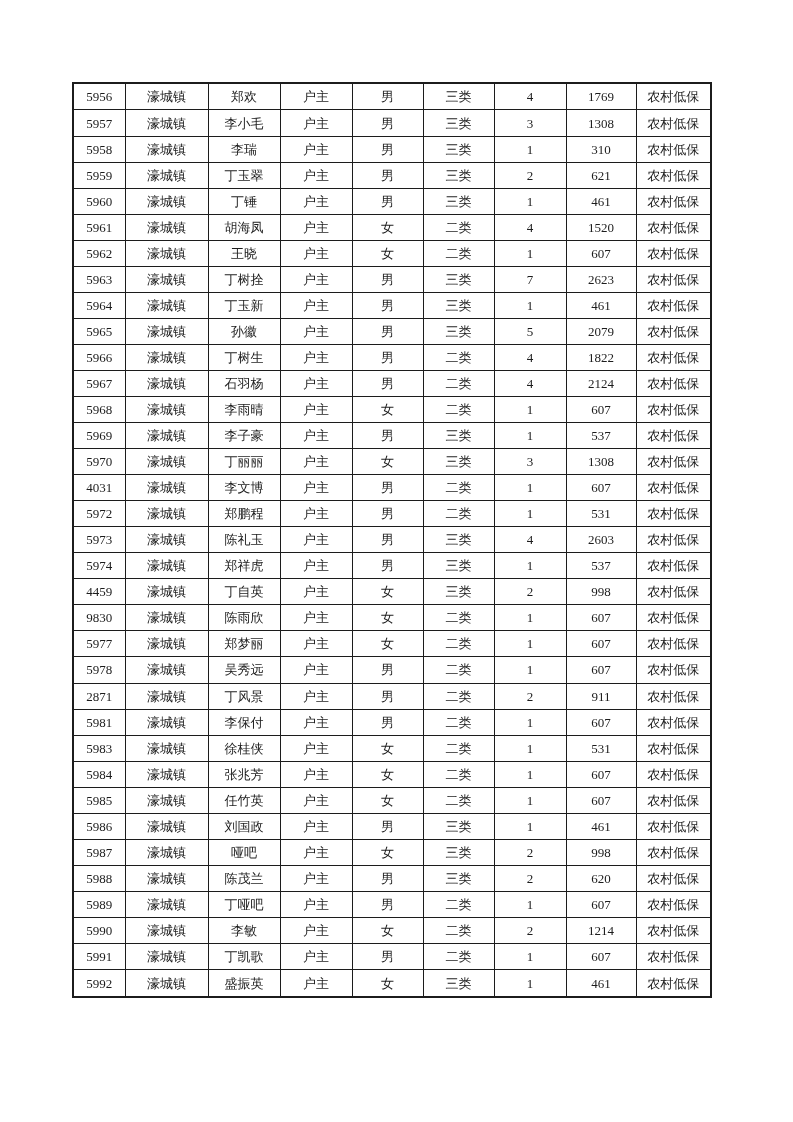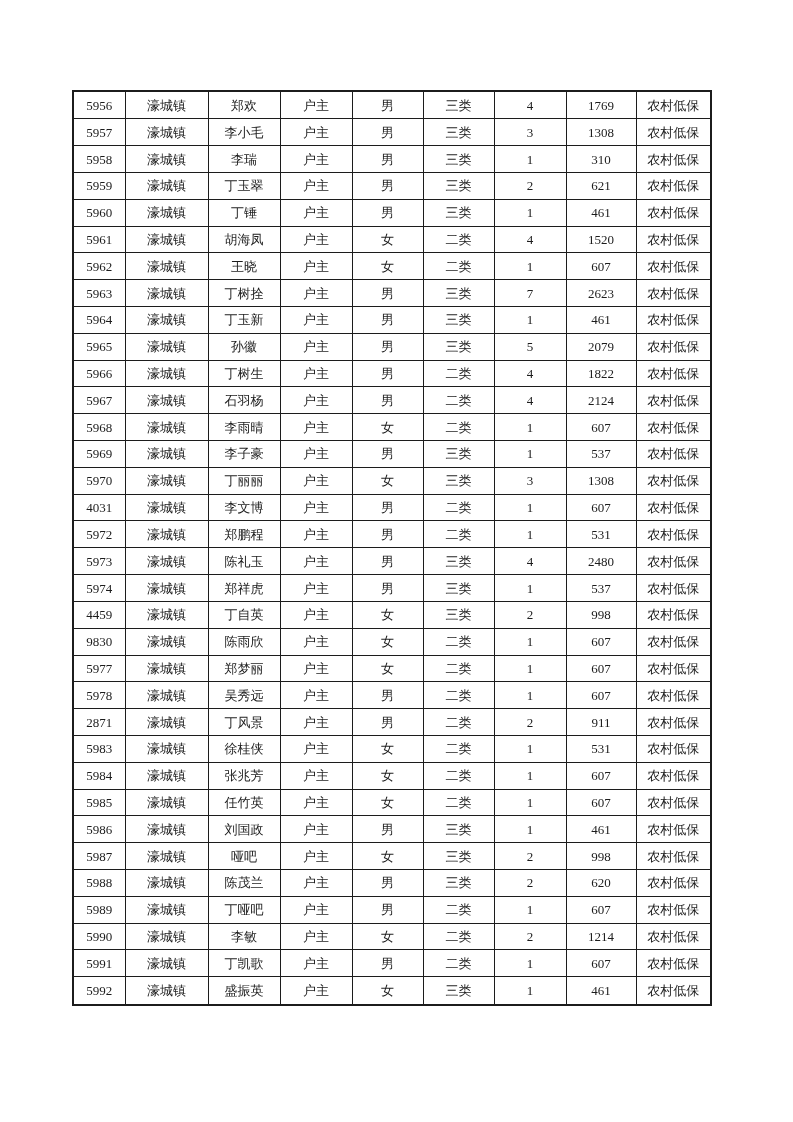--- a/index.html
+++ b/index.html
@@ -11,21 +11,21 @@
     position: relative;
     width: 793px;
     height: 1122px;
     background: var(--page-bg, #ffffff);
     overflow: hidden;
     font-family: "Liberation Serif", "DejaVu Serif", serif;
   }
   table.welfare-table {
     position: absolute;
     left: 72px;
-    top: 90px;
+    top: 82px;
     width: 638px;
     height: 916px;
     border-collapse: collapse;
     table-layout: fixed;
     border: 2px solid var(--border-color, #1c1c1c);
     font-size: 13px;
     color: var(--text-color, #1c1c1c);
   }
   table.welfare-table td {
     border: 1px solid var(--border-color, #1c1c1c);
@@ -242,21 +242,21 @@
           <td>农村低保</td>
         </tr>
         <tr>
           <td>5973</td>
           <td>濠城镇</td>
           <td>陈礼玉</td>
           <td>户主</td>
           <td>男</td>
           <td>三类</td>
           <td>4</td>
-          <td>2480</td>
+          <td>2603</td>
           <td>农村低保</td>
         </tr>
         <tr>
           <td>5974</td>
           <td>濠城镇</td>
           <td>郑祥虎</td>
           <td>户主</td>
           <td>男</td>
           <td>三类</td>
           <td>1</td>
@@ -309,20 +309,31 @@
         </tr>
         <tr>
           <td>2871</td>
           <td>濠城镇</td>
           <td>丁风景</td>
           <td>户主</td>
           <td>男</td>
           <td>二类</td>
           <td>2</td>
           <td>911</td>
+          <td>农村低保</td>
+        </tr>
+        <tr>
+          <td>5981</td>
+          <td>濠城镇</td>
+          <td>李保付</td>
+          <td>户主</td>
+          <td>男</td>
+          <td>二类</td>
+          <td>1</td>
+          <td>607</td>
           <td>农村低保</td>
         </tr>
         <tr>
           <td>5983</td>
           <td>濠城镇</td>
           <td>徐桂侠</td>
           <td>户主</td>
           <td>女</td>
           <td>二类</td>
           <td>1</td>

